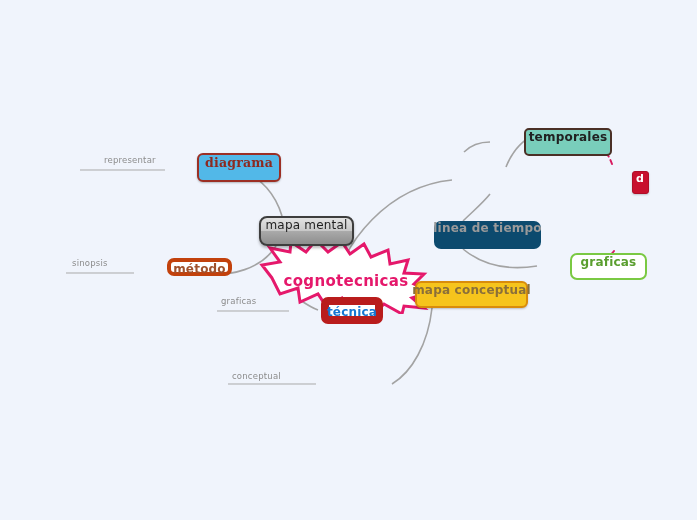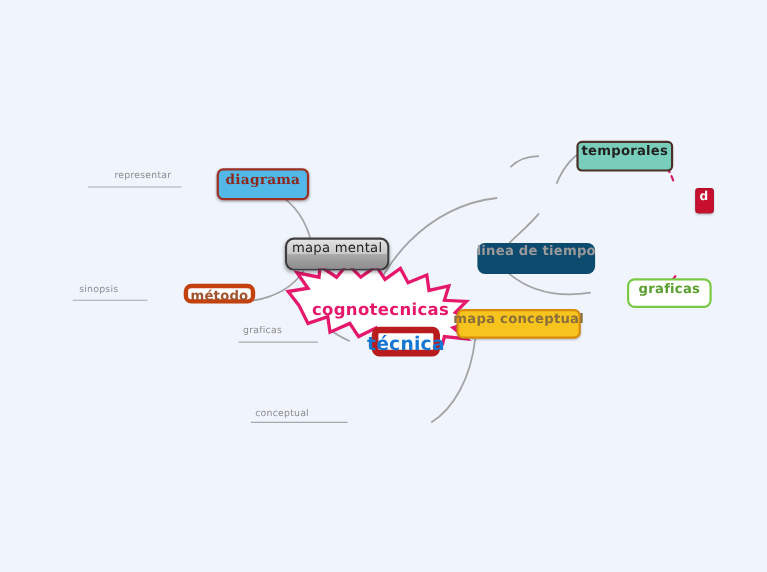--- a/index.html
+++ b/index.html
@@ -74,28 +74,28 @@
     background: #ffffff;
     border: 4px solid #c2410c;
     border-radius: 7px;
     color: #a0522d;
     font-weight: bold;
     font-size: 12px;
   }
 
   
   .n-tecnica {
-    left: 304px; top: 297px;
+    left: 287px; top: 297px;
     width: 62px; height: 27px;
     background: #ffffff;
-    border: 6px solid #b91c1c;
+    border: 8px solid #b91c1c;
     border-radius: 7px;
     color: #1677d2;
     font-weight: bold;
-    font-size: 17px;
+    font-size: 12px;
   }
 
   
   .n-conceptos {
     left: 314px; top: 370px;
     width: 77px; height: 27px;
     background: #e01a5e;
     border: 1px solid #d0144f;
     border-radius: 5px;
     color: #ffffff;

